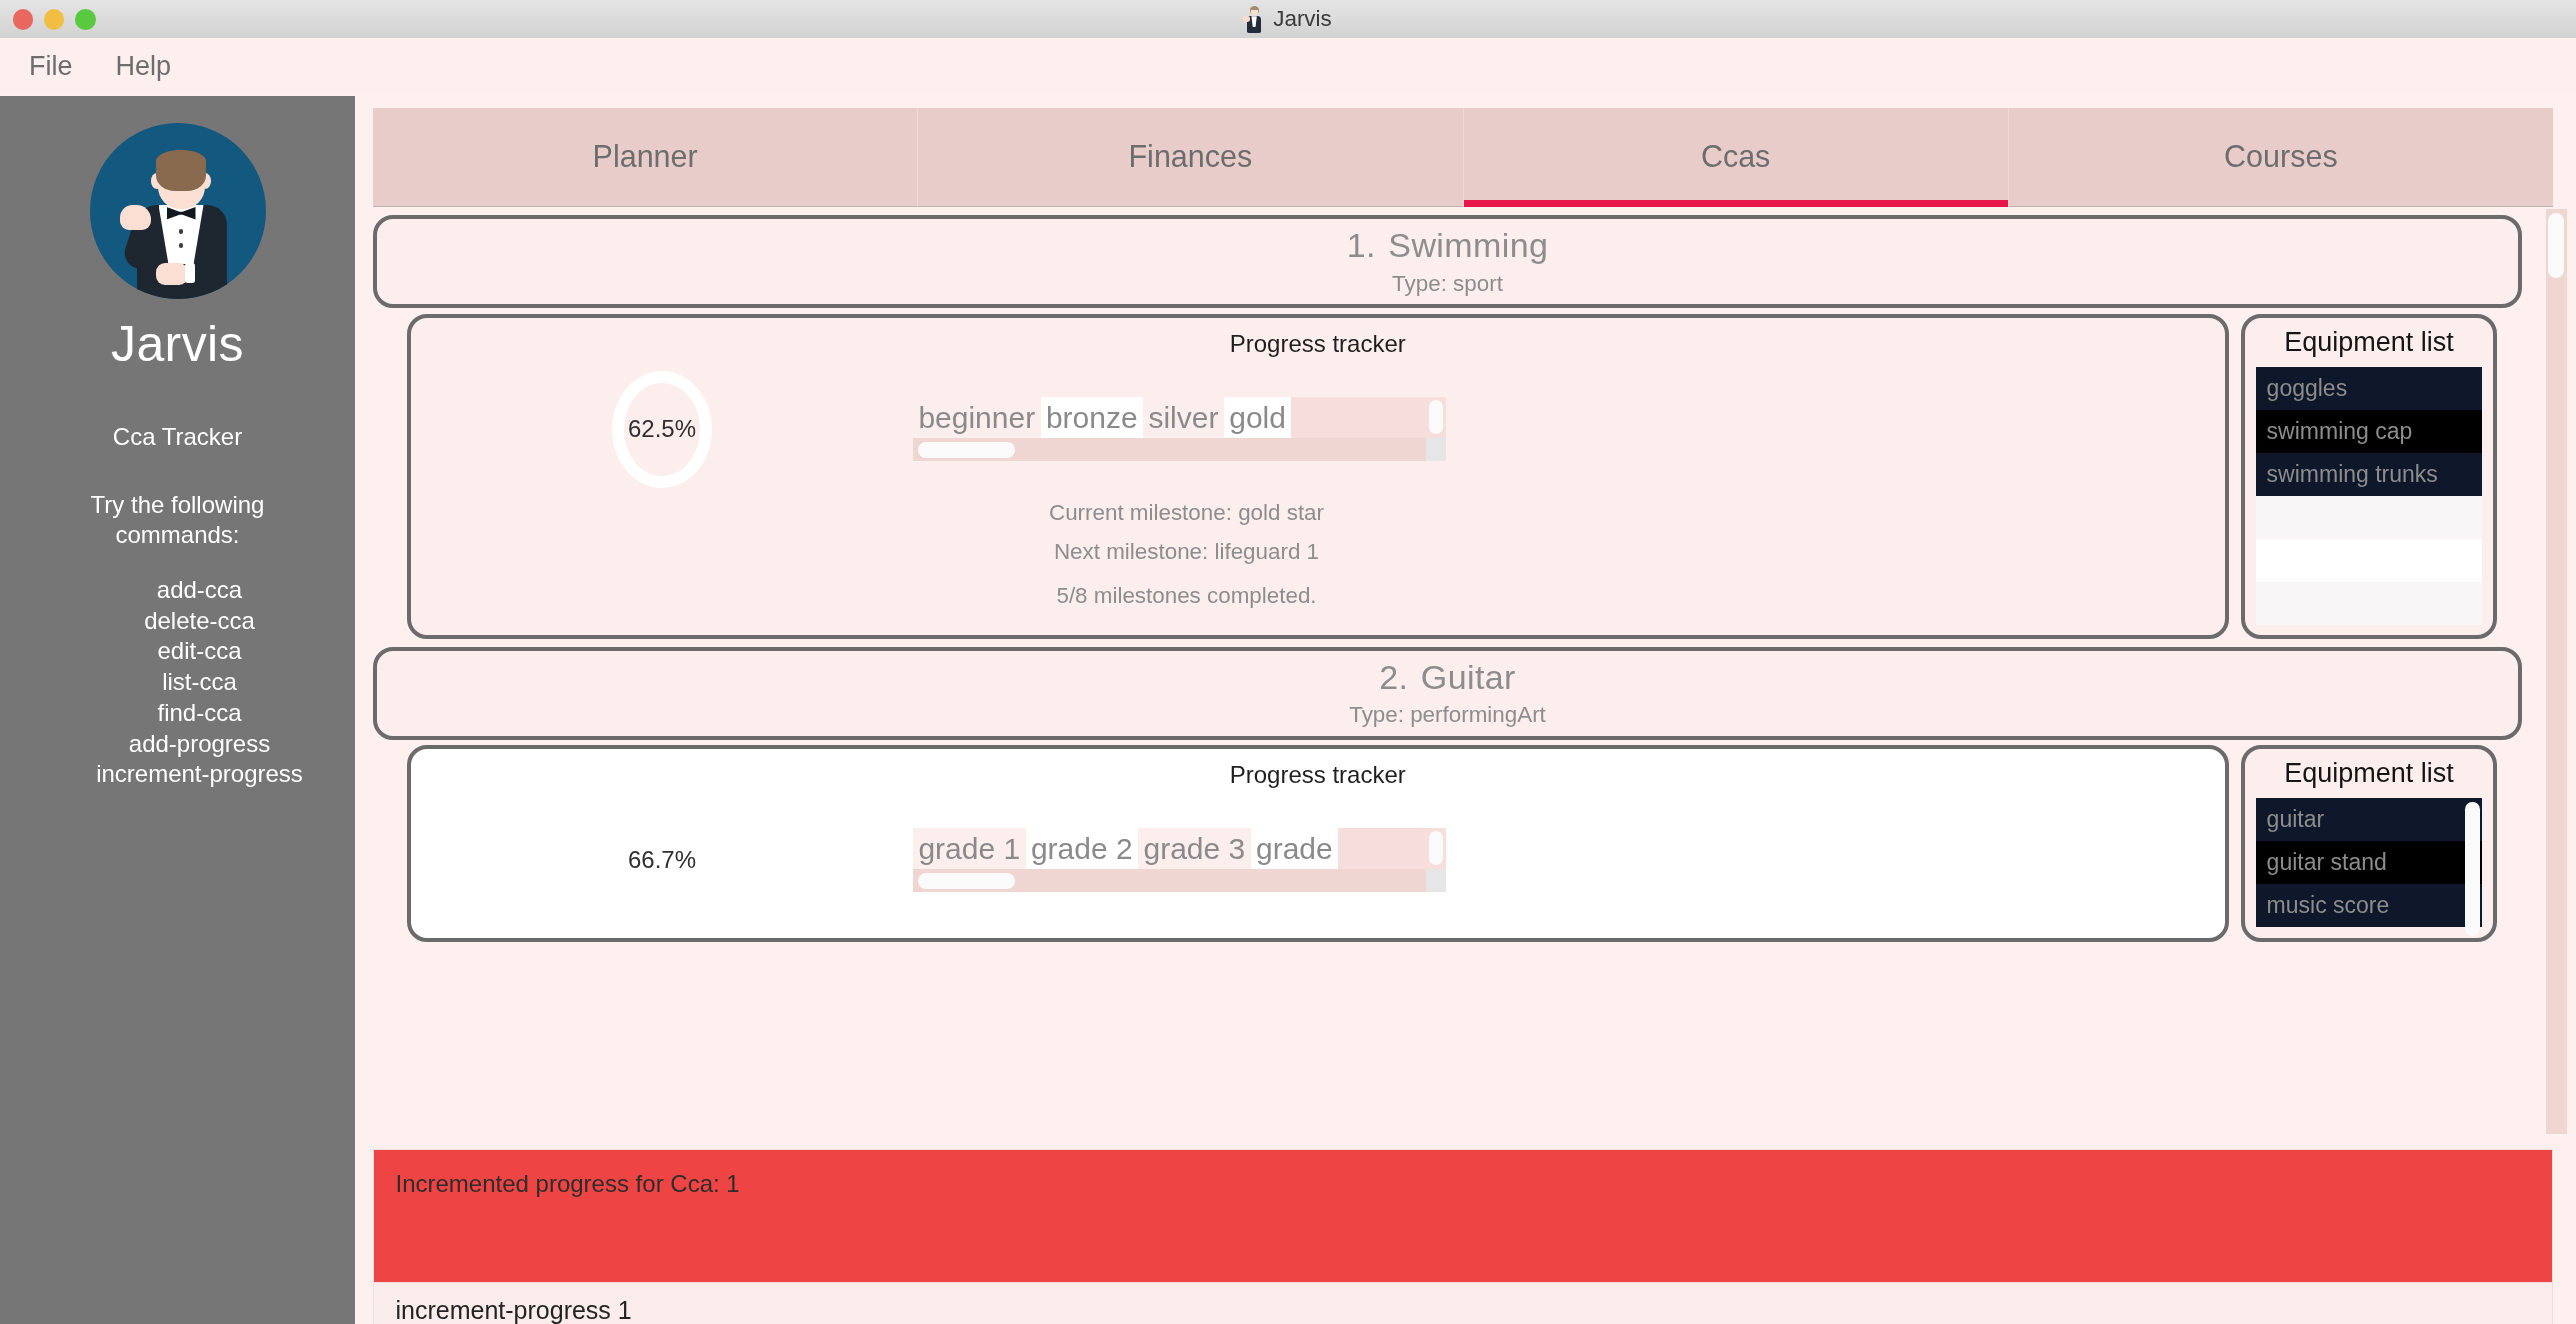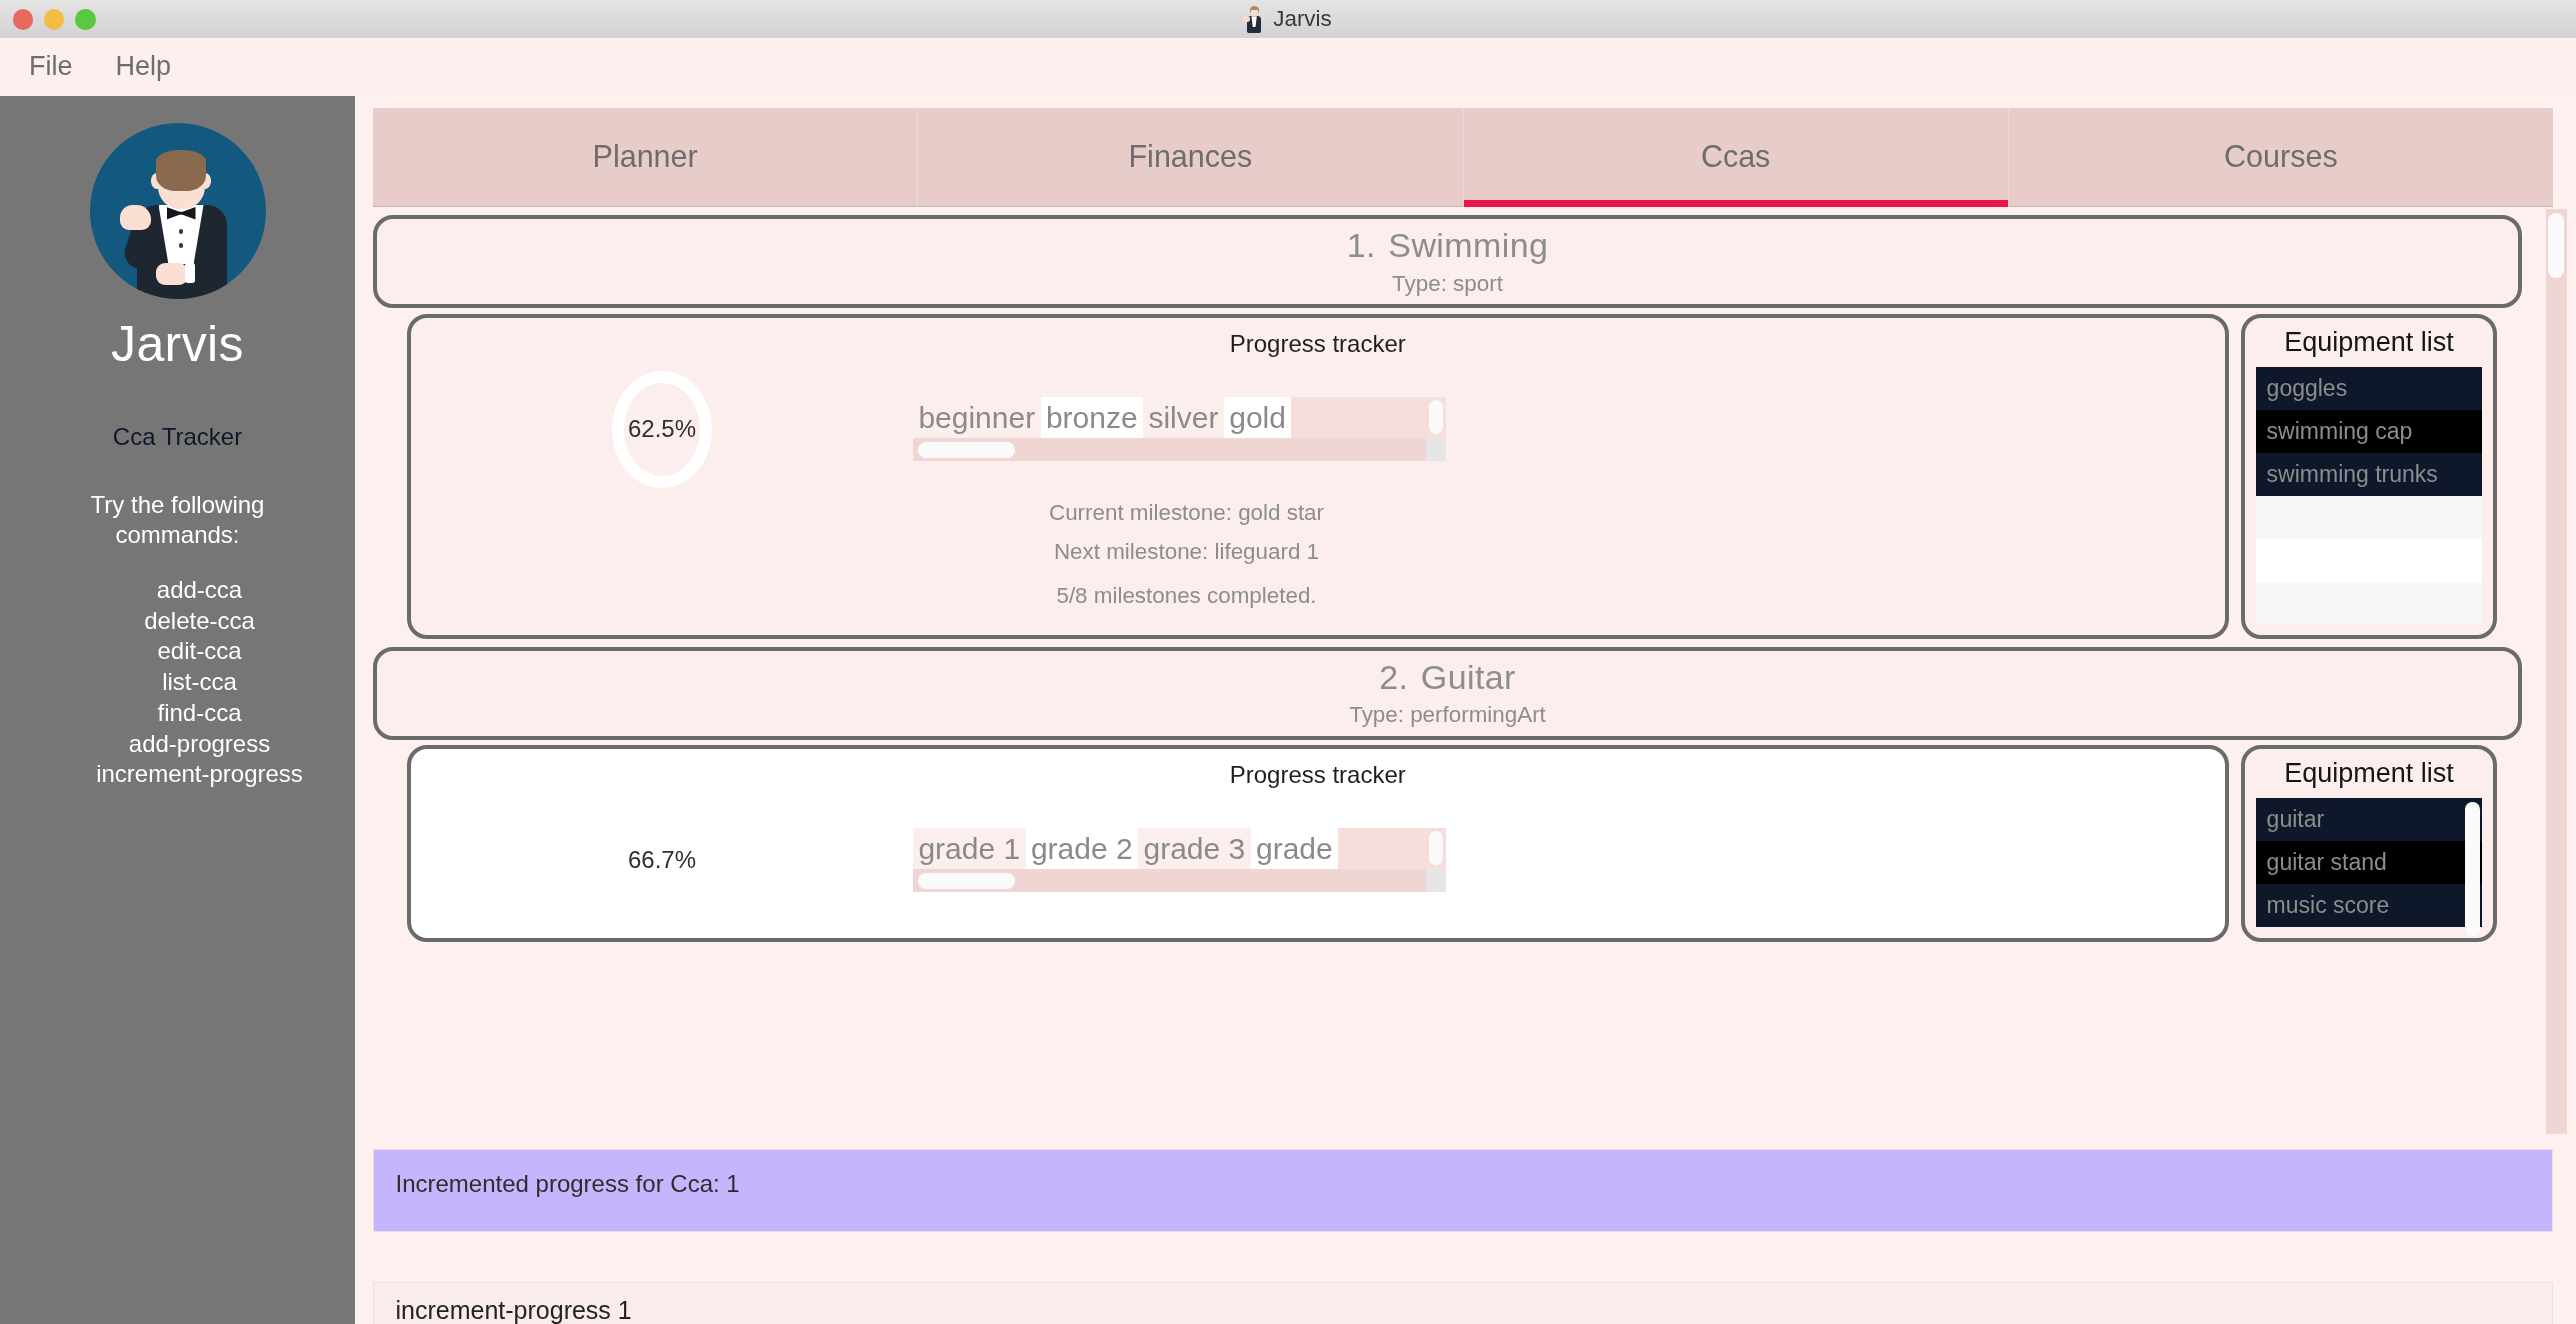--- a/index.html
+++ b/index.html
@@ -57,21 +57,21 @@
   .av-shirt { position: absolute; left: 69px; top: 82px; width: 45px; height: 59px; background: #ffffff; clip-path: polygon(50% 0, 100% 0, 78% 100%, 22% 100%, 0 0); }
   .av-bow { position: absolute; left: 77px; top: 84px; width: 29px; height: 12.5px; background: #13181f; clip-path: polygon(0 0, 45% 38%, 55% 38%, 100% 0, 100% 100%, 55% 62%, 45% 62%, 0 100%); }
   .av-btn1 { position: absolute; left: 89px; top: 106px; width: 4.5px; height: 4.5px; border-radius: 50%; background: #3a3a3a; }
   .av-btn2 { position: absolute; left: 89px; top: 120px; width: 4.5px; height: 4.5px; border-radius: 50%; background: #3a3a3a; }
   .av-arm { position: absolute; left: 38px; top: 93px; width: 36px; height: 54px; background: #1e2630; border-radius: 16px; transform: rotate(18deg); }
   .av-hand-l { position: absolute; left: 30.5px; top: 82px; width: 30.5px; height: 25px; background: #fadfd2; border-radius: 12.5px 14.3px 9px 9px; }
   .av-hand-r { position: absolute; left: 66px; top: 140px; width: 32px; height: 21.5px; background: #fadfd2; border-radius: 9px; }
   .av-cuff { position: absolute; left: 95px; top: 140px; width: 10.8px; height: 20px; background: #ffffff; border-radius: 2.7px; }
 
   .side-name { color: #ffffff; font-size: 50px; font-weight: 300; margin-top: 16px; letter-spacing: 0.4px; }
-  .side-subtitle { color: #0f172a; font-size: 24px; margin-top: 50px; }
+  .side-subtitle { color: #ffffff; font-size: 24px; margin-top: 50px; }
   .side-prompt { color: #ffffff; font-size: 24px; margin-top: 39px; text-align: center; line-height: 1.25; }
   .side-commands { margin-top: 25px; display: flex; flex-direction: column; align-items: center; margin-left: 44px; }
   .side-command { color: #ffffff; font-size: 24px; line-height: 1.28; }
 
   
   .main { position: absolute; top: 96px; left: 355px; width: 2221px; height: 1229px; background: #fdf0ee; }
 
   
   .tabbar { position: absolute; top: 11.7px; left: 18px; width: 2180px; height: 99px; display: flex; }
   .tab {
@@ -145,22 +145,22 @@
   .equip-row.empty-b { background: #ffffff; }
   .equip-vscroll { position: absolute; right: 0; top: 0; width: 20px; bottom: 0; }
   .equip-vthumb { position: absolute; right: 2.7px; top: 3.6px; width: 14.3px; height: 134px; background: #fbfafa; border-radius: 7.2px; }
 
   
   .main-scrollbar { position: absolute; top: 113px; right: 9px; width: 21.5px; height: 925px; background: #f0d6d3; }
   .main-scrollthumb { position: absolute; top: 3.6px; left: 2.7px; width: 16px; height: 65px; background: #fbfafa; border-radius: 8px; }
 
   
   .result-box {
-    position: absolute; top: 1053px; left: 18px; width: 2180px; height: 83px;
-    background: #c4b5fd; border: 0.9px solid #f3dddc; padding: 20px 21.5px;
+    position: absolute; top: 1053px; left: 18px; width: 2180px; height: 134px;
+    background: #ef4444; border: 0.9px solid #f3dddc; padding: 20px 21.5px;
   }
   .result-text { font-size: 24px; color: #2d2d2d; }
 
   
   .command-box {
     position: absolute; top: 1186px; left: 18px; width: 2180px; height: 56px;
     background: #faeceb; border: 0.9px solid #f3dddc; display: flex; align-items: center; padding: 0 21.5px;
   }
   .command-text { font-size: 25px; color: #232323; }
 </style>

